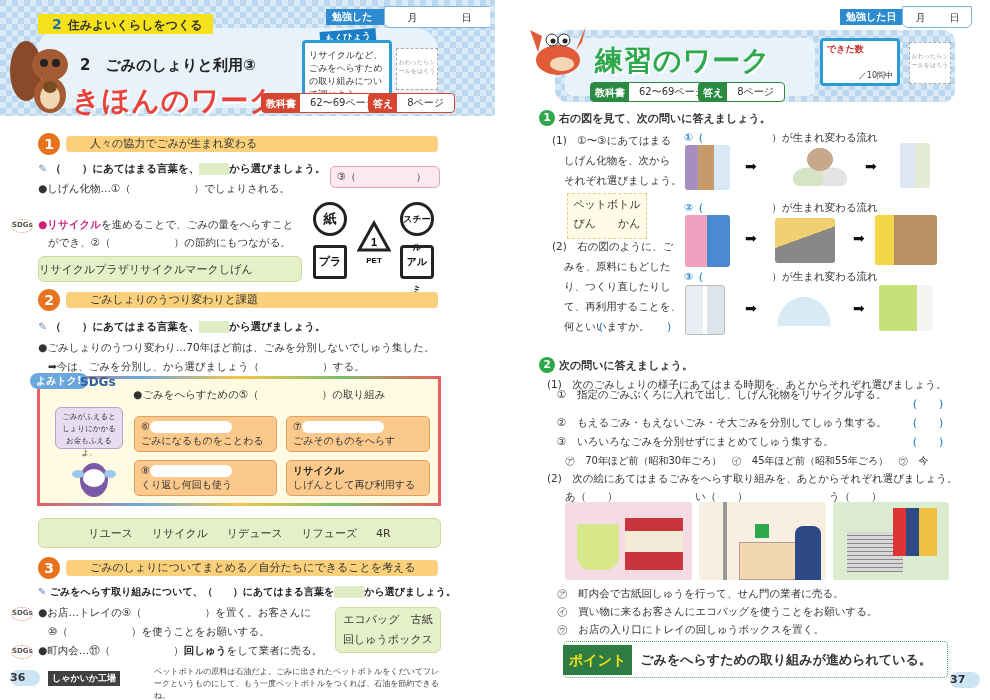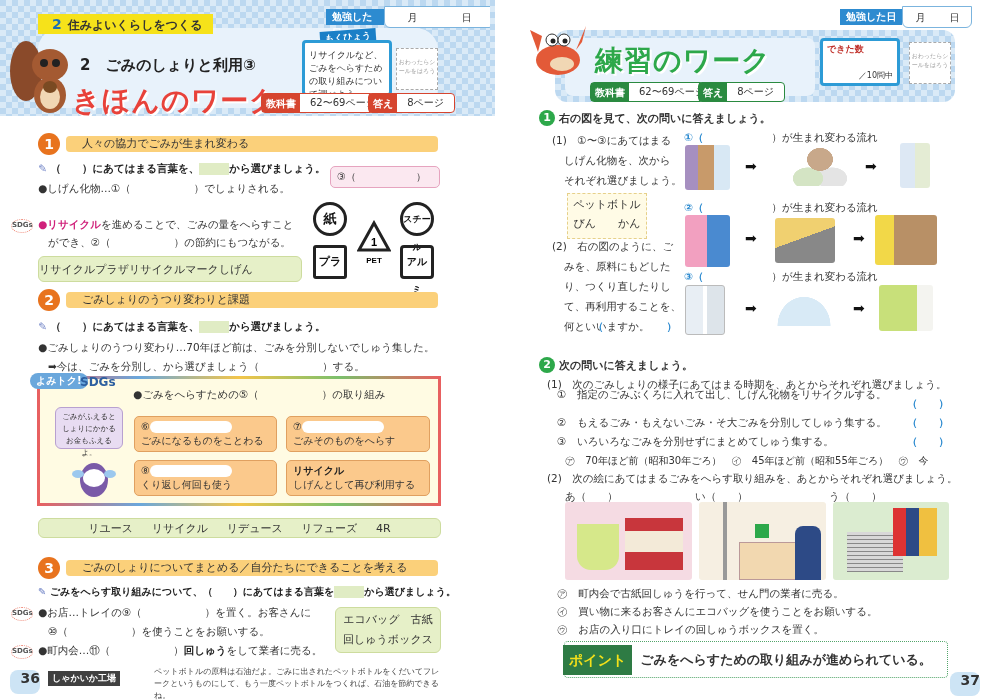--- a/index.html
+++ b/index.html
@@ -18,35 +18,35 @@
 .lessonTitle{position:absolute;left:80px;top:56px;font-size:15px;font-weight:bold;color:#222}
 .bigTitle{position:absolute;font-size:28px;font-weight:900;letter-spacing:1px}
 .refBox{position:absolute;display:flex;border:1.5px solid;border-radius:4px;background:#fff;height:20px;font-size:10px;align-items:center}
 .refBox .t{color:#fff;padding:0 4px;height:100%;line-height:19px;font-weight:bold}
 .refBox .v{padding:0 10px}
 .goal{position:absolute;left:302px;top:40px;width:90px;height:56px;background:#fff;border:3px solid #2d9bd6;border-radius:4px;font-size:9px;line-height:13px;padding:6px 4px}
 .goalTag{position:absolute;left:320px;top:30px;background:#1a7fc7;color:#fff;font-size:9px;font-weight:bold;padding:1px 5px;transform:rotate(-4deg)}
 .sticker{position:absolute;width:42px;height:42px;border:1px dashed #aaa;background:#fff;font-size:6px;color:#999;text-align:center;line-height:9px;padding-top:8px}
 .secHead{position:absolute;display:flex;align-items:center}
 .secHead .num{width:22px;height:22px;border-radius:50%;background:#e8731e;color:#fff;font-weight:bold;font-size:14px;text-align:center;line-height:22px}
-.secHead .bar{margin-left:6px;height:16px;background:#fbd07a;border-radius:4px;font-size:11px;line-height:16px;padding-left:16px}
+.secHead .bar{margin-left:6px;height:16px;background:#fbd07a;border-radius:4px;font-size:11px;line-height:16px;padding-left:24px}
 .line{position:absolute;font-size:10.5px;white-space:nowrap;color:#333}
 .bold{font-weight:bold;color:#222}
 .par{color:#2d8bd0;font-weight:bold}
 .gbox{display:inline-block;width:30px;height:12px;background:#e0ecc4;vertical-align:middle}
 .magenta{color:#d0207a;font-weight:bold}
 .wordbank{position:absolute;background:#e6f0c8;border:1px solid #cddc9e;border-radius:6px;font-size:11px;display:flex;align-items:center}
 .sdgs{position:absolute;font-size:7px;font-weight:bold;color:#555;border:1.5px dotted #e87;border-radius:50%;width:22px;height:14px;text-align:center;line-height:11px}
 .mark{position:absolute;width:34px;height:34px;border:3px solid #222;border-radius:50%;font-size:13px;font-weight:900;text-align:center;line-height:28px;color:#111}
 .yomiBox{position:absolute;left:37px;top:376px;width:404px;height:130px;background:#fffbe3;border:3px solid;border-image:linear-gradient(90deg,#e86060,#6aa7dc,#f3c54a,#7bc06c,#e86060) 1}
 .orgBox{position:absolute;background:#fbc98c;border:1px solid #e0a060;border-radius:5px;font-size:10px;padding:3px 6px;line-height:14px}
 .inWhite{display:inline-block;background:#fff;border-radius:8px;height:12px;vertical-align:middle}
 .speech{position:absolute;left:55px;top:407px;width:68px;height:42px;background:#e8dcf2;border:1px solid #b8a0d0;border-radius:6px;font-size:7.5px;line-height:12px;padding:3px;text-align:center}
 .tip{position:absolute;font-size:8px;line-height:12px;color:#444}
-.pageNum{position:absolute;width:30px;height:24px;border-radius:8px;background:#cde4f5;font-size:14px;font-weight:bold;text-align:right;line-height:16px}
+.pageNum{position:absolute;width:30px;height:16px;border-radius:8px;background:#cde4f5;font-size:11px;font-weight:bold;text-align:left;line-height:16px}
 .gHead{position:absolute;display:flex;align-items:center}
 .gHead .num{width:16px;height:16px;border-radius:50%;background:#2da84a;color:#fff;font-weight:bold;font-size:11px;text-align:center;line-height:16px}
 .gHead .t{margin-left:4px;font-size:11px;font-weight:bold}
 .kbox{position:absolute;border:1.5px dashed #e6d08a;background:#fffbe6;font-size:11px;text-align:center;line-height:22px}
 .arrow{position:absolute;font-size:14px;color:#111}
 .ill{position:absolute;border-radius:3px}
 .point{position:absolute;left:564px;top:641px;width:384px;height:37px;border:1.5px dotted #52a56a;border-radius:4px;display:flex;align-items:center}
 .point .tag{background:#2e7b44;color:#f3e01a;font-weight:900;font-size:14px;height:30px;line-height:30px;padding:0 6px;margin-left:-2px}
 .point .t{font-size:13px;font-weight:bold;margin-left:8px}
 </style>
@@ -136,21 +136,21 @@
   <svg style="position:absolute;left:72px;top:460px" width="44" height="40">
       <ellipse cx="22" cy="20" rx="14" ry="17" fill="#7a5aa8"></ellipse>
       <ellipse cx="22" cy="18" rx="11" ry="9" fill="#fff"></ellipse>
       <ellipse cx="6" cy="14" rx="6" ry="4" fill="#9cc8ee"></ellipse>
       <ellipse cx="38" cy="14" rx="6" ry="4" fill="#9cc8ee"></ellipse>
     </svg>
   <div class="orgBox" style="left:134px;top:416px;width:143px;height:36px"><span>⑥</span><span class="inWhite" style="width:82px"></span><br><span>ごみになるものをことわる</span></div>
   <div class="orgBox" style="left:286px;top:416px;width:144px;height:36px"><span>⑦</span><span class="inWhite" style="width:82px"></span><br><span>ごみそのものをへらす</span></div>
   <div class="orgBox" style="left:134px;top:460px;width:143px;height:36px"><span>⑧</span><span class="inWhite" style="width:82px"></span><br><span>くり返し何回も使う</span></div>
   <div class="orgBox" style="left:286px;top:460px;width:144px;height:36px"><span class="bold">リサイクル</span><br><span>しげんとして再び利用する</span></div>
-  <div class="wordbank" style="left:38px;top:518px;width:403px;height:20px;justify-content:space-around;padding:0 40px">
+  <div class="wordbank" style="left:38px;top:518px;width:403px;height:30px;justify-content:space-around;padding:0 40px">
     <span>リユース</span>
     <span>リサイクル</span>
     <span>リデュース</span>
     <span>リフューズ</span>
     <span>4R</span>
   </div>
 
   <div class="secHead" style="left:38px;top:557px">
     <span class="num">3</span>
     <span class="bar" style="width:372px">ごみのしょりについてまとめる／自分たちにできることを考える</span>

